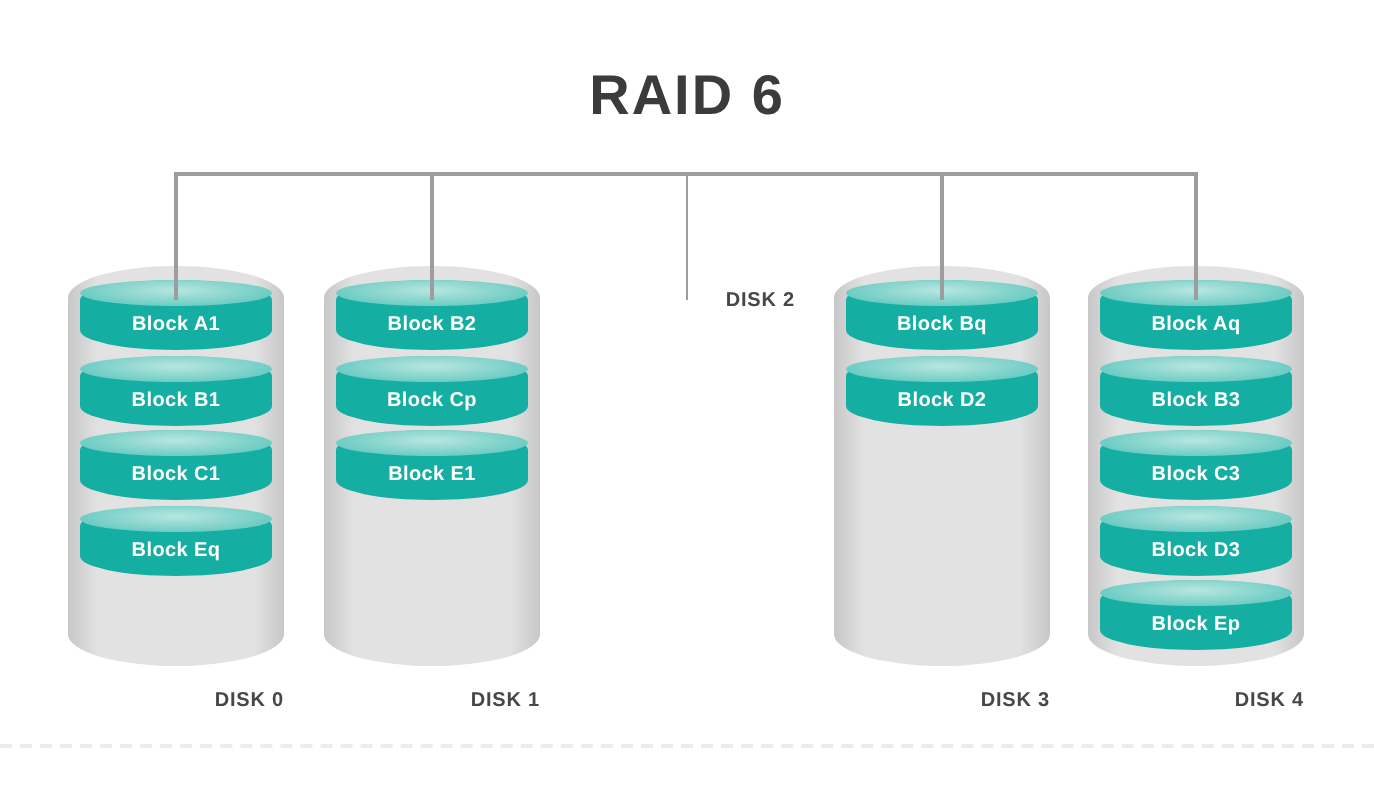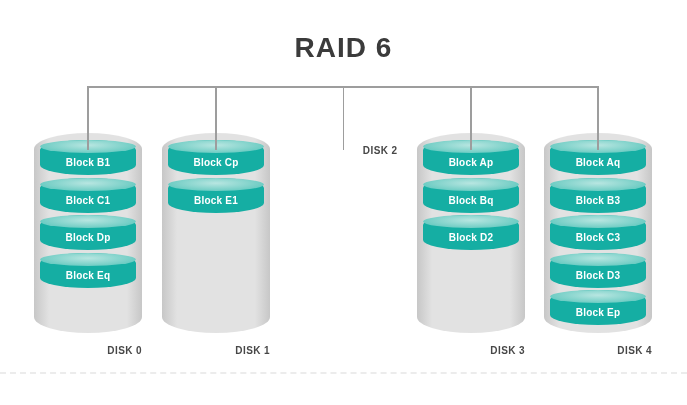--- a/index.html
+++ b/index.html
@@ -137,57 +137,57 @@
   <div class="h-line"></div>
   <div class="v-line v0"></div>
   <div class="v-line v1"></div>
   <div class="v-line v2"></div>
   <div class="v-line v3"></div>
   <div class="v-line v4"></div>
 
   <div class="disk d0">
     <div class="capsule">
       <div class="block">
+          <span>Block A1</span>
+        </div>
+      <div class="block">
           <span>Block B1</span>
         </div>
       <div class="block">
           <span>Block C1</span>
         </div>
       <div class="block">
-          <span>Block Dp</span>
-        </div>
-      <div class="block">
           <span>Block Eq</span>
         </div>
     </div>
     <div class="disk-label">DISK 0</div>
   </div>
 
   <div class="disk d1">
     <div class="capsule">
+      <div class="block">
+          <span>Block B2</span>
+        </div>
       <div class="block">
           <span>Block Cp</span>
         </div>
       <div class="block">
           <span>Block E1</span>
         </div>
     </div>
     <div class="disk-label">DISK 1</div>
   </div>
 
   <div class="disk d2">
     <div class="disk-label">DISK 2</div>
   </div>
 
   <div class="disk d3">
     <div class="capsule">
       <div class="block">
-          <span>Block Ap</span>
-        </div>
-      <div class="block">
           <span>Block Bq</span>
         </div>
       <div class="block">
           <span>Block D2</span>
         </div>
     </div>
     <div class="disk-label">DISK 3</div>
   </div>
 
   <div class="disk d4">

